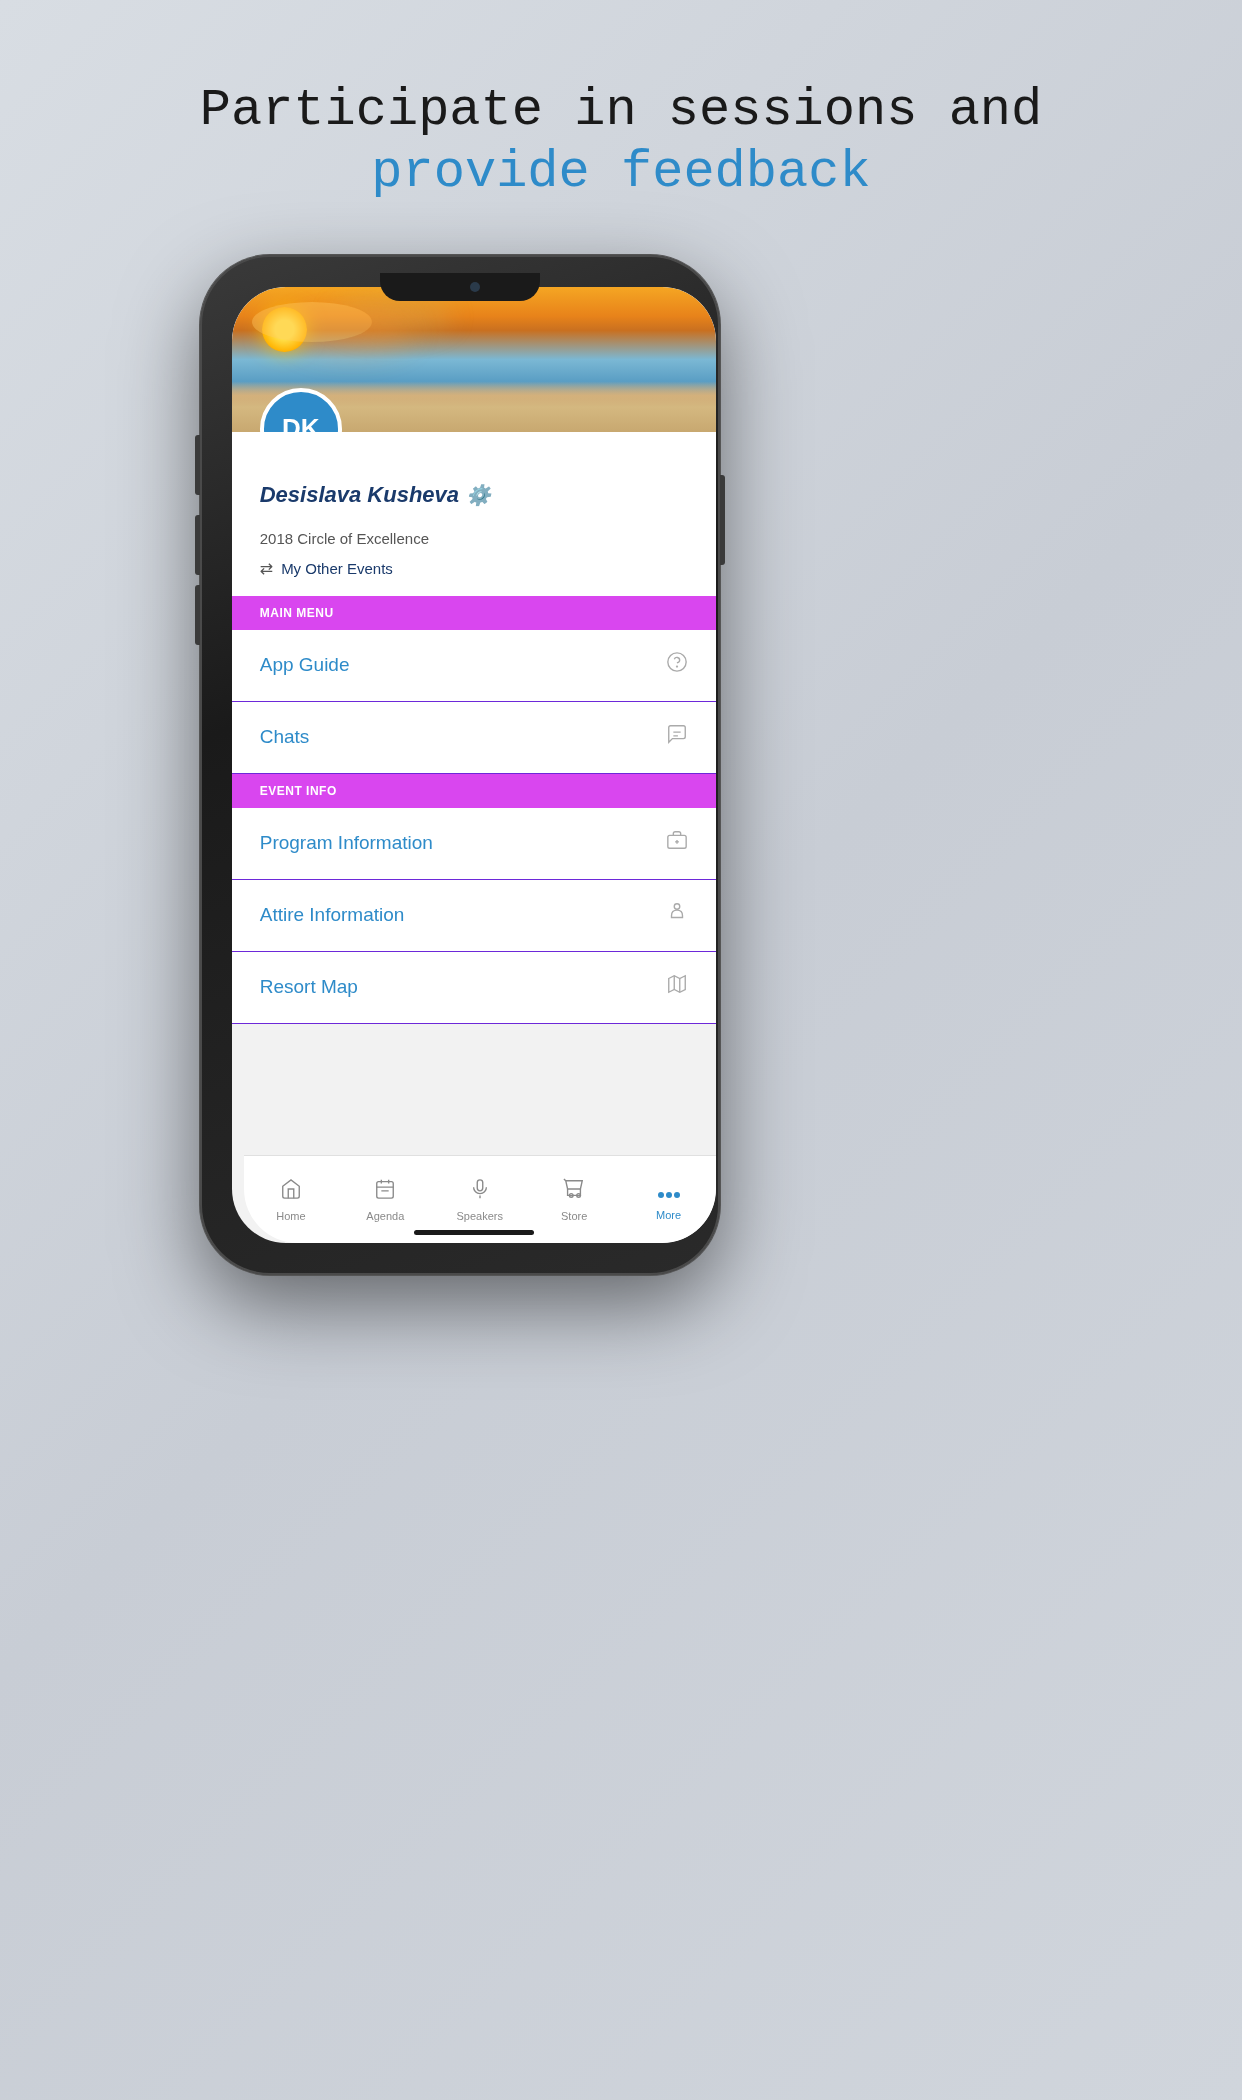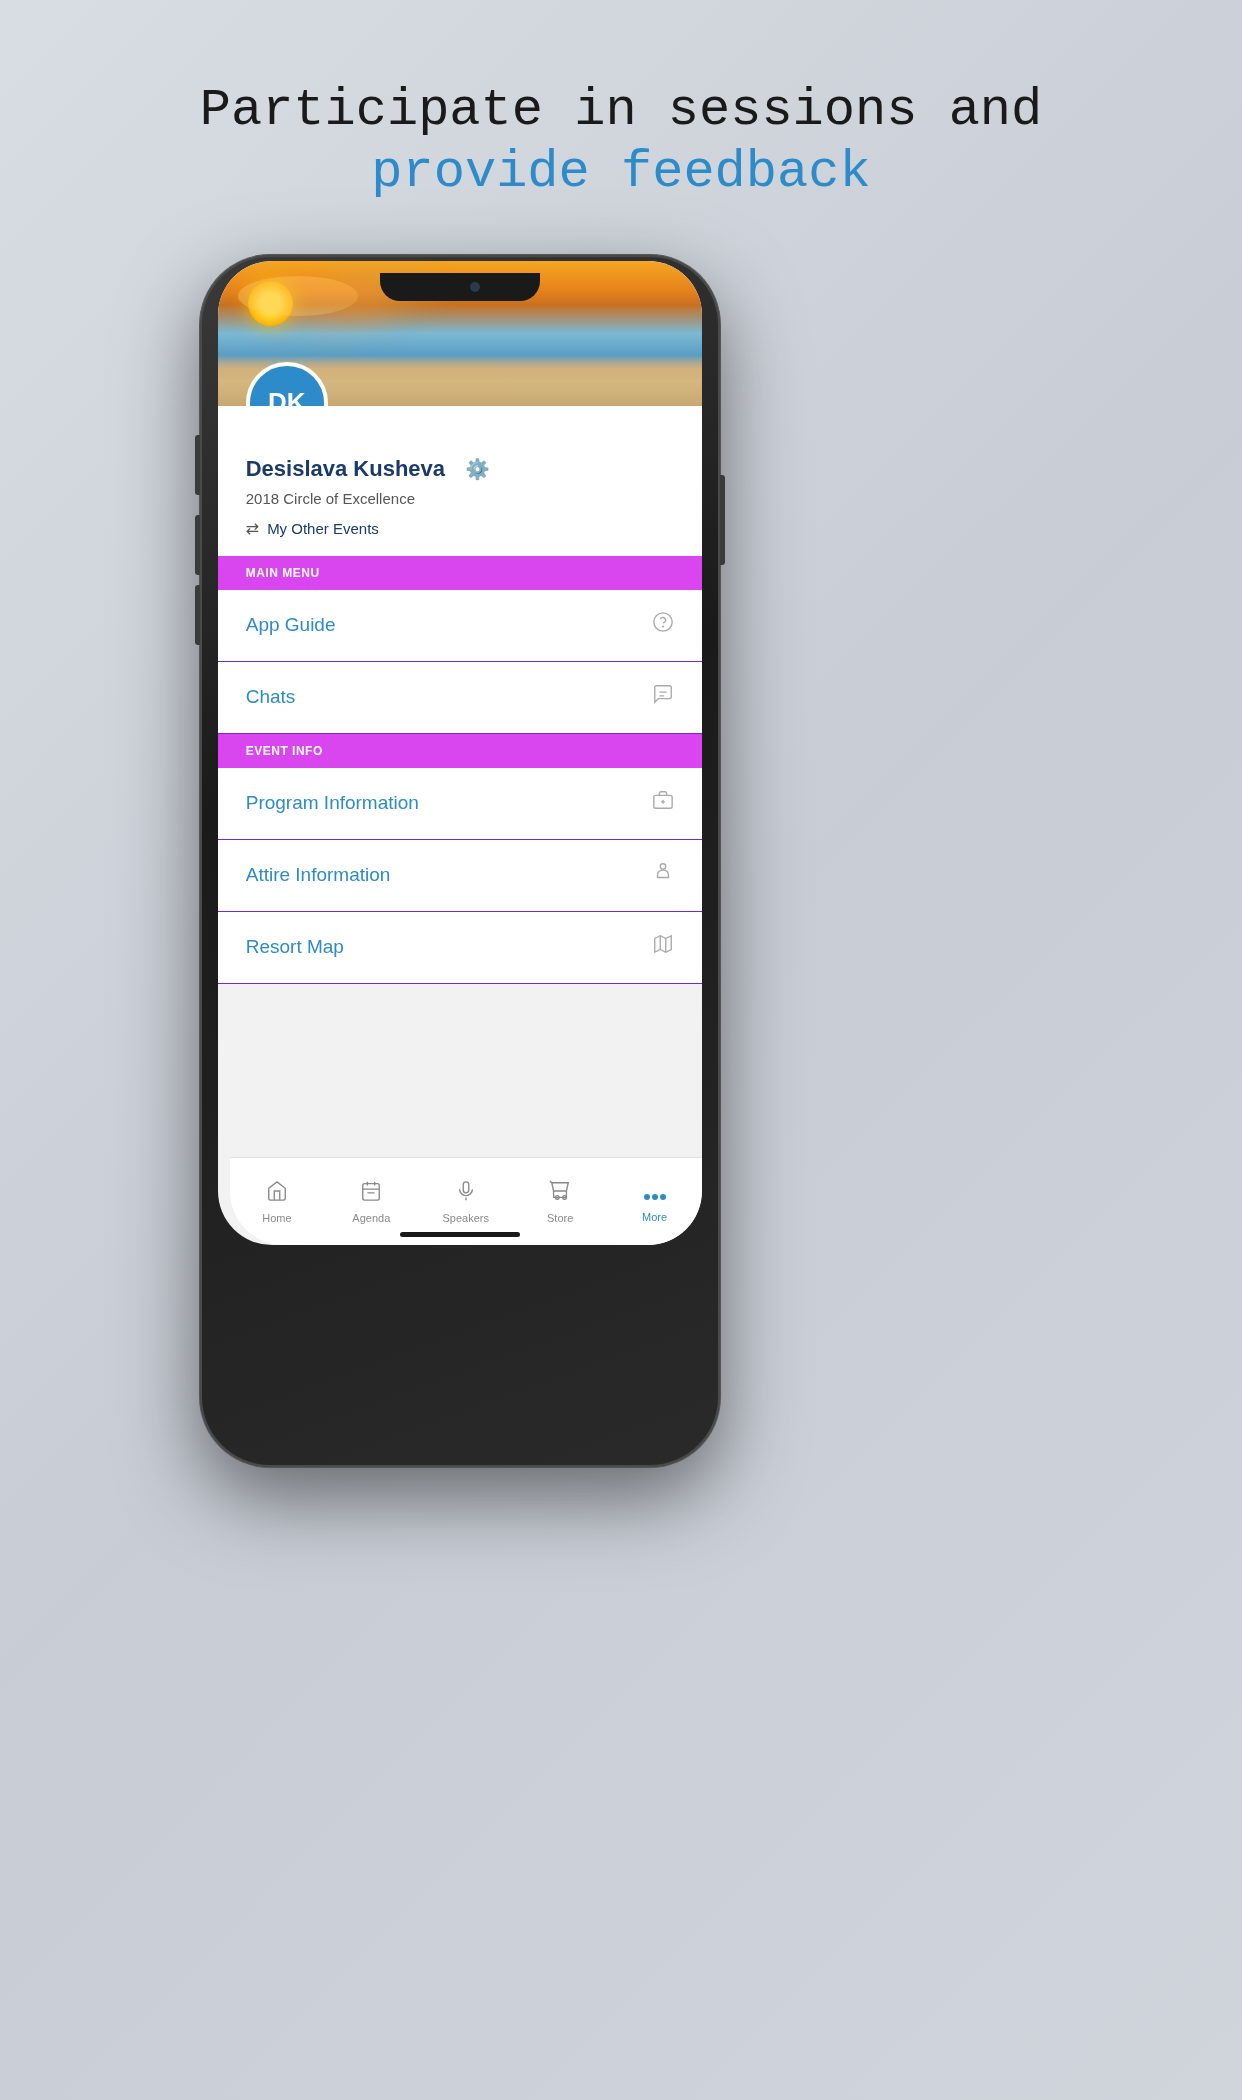--- a/index.html
+++ b/index.html
@@ -32,32 +32,31 @@
     .page-header .title-blue {
       font-size: 52px;
       font-weight: 400;
       color: #2e8bc9;
       line-height: 1.2;
     }
 
     
     .phone-shell {
       width: 520px;
-      height: 1212px;
+      height: 1020px;
       background: linear-gradient(160deg, #3a3a3a 0%, #1a1a1a 40%, #2a2a2a 100%);
       border-radius: 70px;
       position: relative;
       box-shadow:
         0 0 0 1px #555,
         0 30px 80px rgba(0,0,0,0.5),
         inset 0 0 0 2px #4a4a4a;
       display: flex;
       flex-direction: column;
-      align-items: center;
-      padding: 6px;
+      padding: 32px;
     }
 
     
     .phone-notch {
       width: 160px;
       height: 28px;
       background: #1a1a1a;
       border-radius: 0 0 20px 20px;
       position: absolute;
       top: 18px;
@@ -195,22 +194,23 @@
     .profile-area {
       background: white;
       padding: 50px 28px 18px 28px;
       position: relative;
       flex-shrink: 0;
     }
 
     .profile-name-row {
       display: flex;
       align-items: center;
-      gap: 20px;
-      margin-bottom: 8px;
+      gap: 7px;
+      margin-bottom: 22px;
+      font-style: italic;
     }
 
     .profile-name {
       font-size: 22px;
       font-weight: 700;
       color: #1a3a6b;
     }
 
     .gear-icon {
       color: #1a3a6b;

